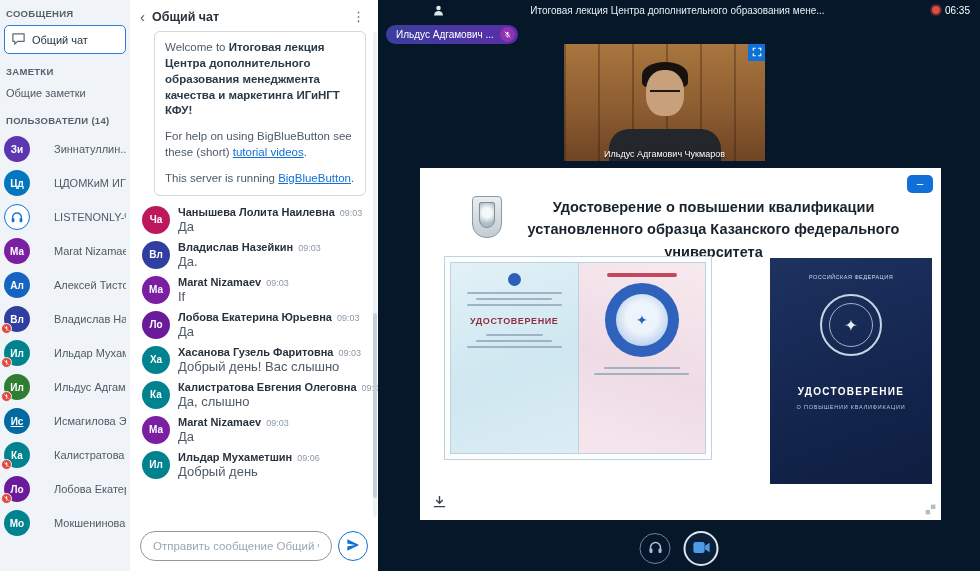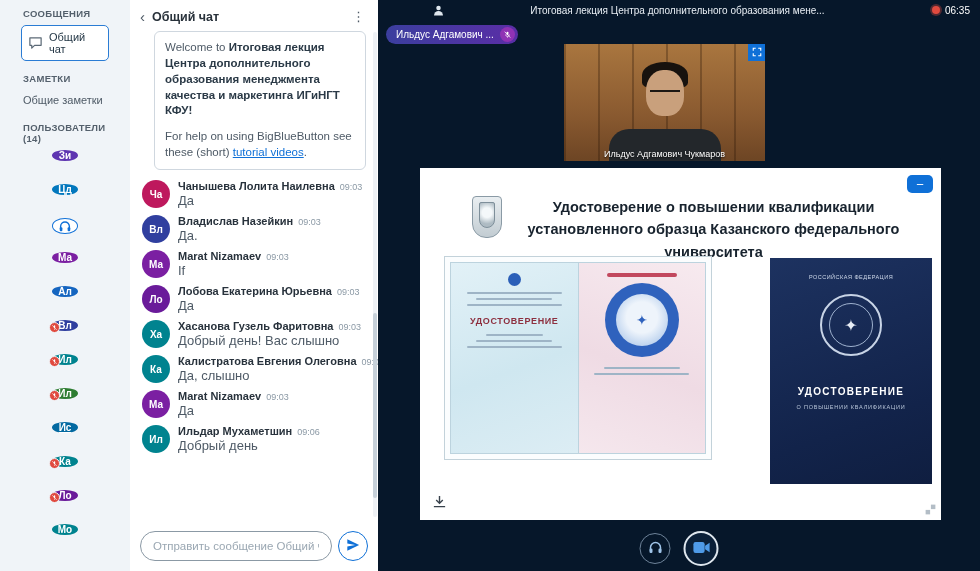--- a/index.html
+++ b/index.html
@@ -1,28 +1,28 @@
 <!DOCTYPE html>
 <html><head>
 <meta charset="utf-8">
 <style>
   * { margin:0; padding:0; box-sizing:border-box; }
   html,body { width:980px; height:571px; overflow:hidden; }
   body { font-family:"Liberation Sans", sans-serif; font-size:12px; color:#4e5a66; background:#fff; }
   .app { display:flex; width:980px; height:571px; }
 
   
-  .sidebar { width:130px; min-width:130px; background:#f0f4f8; padding:6px 21px; overflow:hidden; }
+  .sidebar { width:130px; min-width:130px; background:#f0f4f8; padding:6px 4px; overflow:hidden; }
   .side-title { font-size:9.5px; font-weight:bold; color:#54606c; letter-spacing:.3px; margin:12px 2px 6px; }
   .side-title.first { margin-top:2px; }
   .chat-nav-item { display:flex; align-items:center; gap:6px; background:#fff; border:1px solid #2a7cd4;
     border-radius:5px; padding:5px 6px; font-size:11px; color:#243746; cursor:pointer; }
   .chat-nav-item svg { width:15px; height:15px; }
   .notes-item { font-size:11px; padding:4px 2px; cursor:pointer; }
-  .user-row { display:flex; align-items:center; gap:24px; height:34px; cursor:pointer;flex-direction:column; }
+  .user-row { display:flex; align-items:center; gap:24px; height:34px; cursor:pointer; }
   .avatar { position:relative; width:26px; height:26px; min-width:26px; border-radius:50%;
     display:flex; align-items:center; justify-content:center; color:#fff; font-size:10px; font-weight:bold; }
   .avatar.listen-only { background:#fff; border:1px solid #0f70d7; color:#0f70d7; }
   .avatar .headset-wrap { width:14px; height:14px; display:flex; }
   .muted-badge { position:absolute; left:-3px; bottom:-2px; width:11px; height:11px; border-radius:50%;
     background:#e04a3f; border:1px solid #f0f4f8; display:flex; align-items:center; justify-content:center; }
   .muted-badge svg { width:7px; height:7px; }
   .user-name { font-size:11px; color:#4e5a66; white-space:nowrap; overflow:hidden; }
 
   
@@ -290,20 +290,21 @@
   <section class="chat-panel">
     <div class="chat-header">
       <span class="back">‹</span>
       <span class="chat-title">Общий чат</span>
       <span class="kebab">⋮</span>
     </div>
     <div class="chat-scroll">
       <div class="welcome-box">
         <p><span>Welcome to </span><span class="bold">Итоговая лекция Центра дополнительного образования менеджмента качества и маркетинга ИГиНГТ КФУ!</span></p>
         <p><span>For help on using BigBlueButton see these (short) </span><span class="link">tutorial videos</span><span>.</span></p>
+        <p><span>This server is running </span><span class="link">BigBlueButton</span><span>.</span></p>
       </div>
       <div class="chat-messages" id="chat-messages">
           <div class="chat-msg">
     <span class="avatar msg-avatar" style="background: #be185d;">
       <span>Ча</span>
     </span>
     <div class="msg-body">
       <div class="msg-head">
         <span class="msg-name">Чанышева Лолита Наилевна</span>
         <span class="msg-time">09:03</span>

